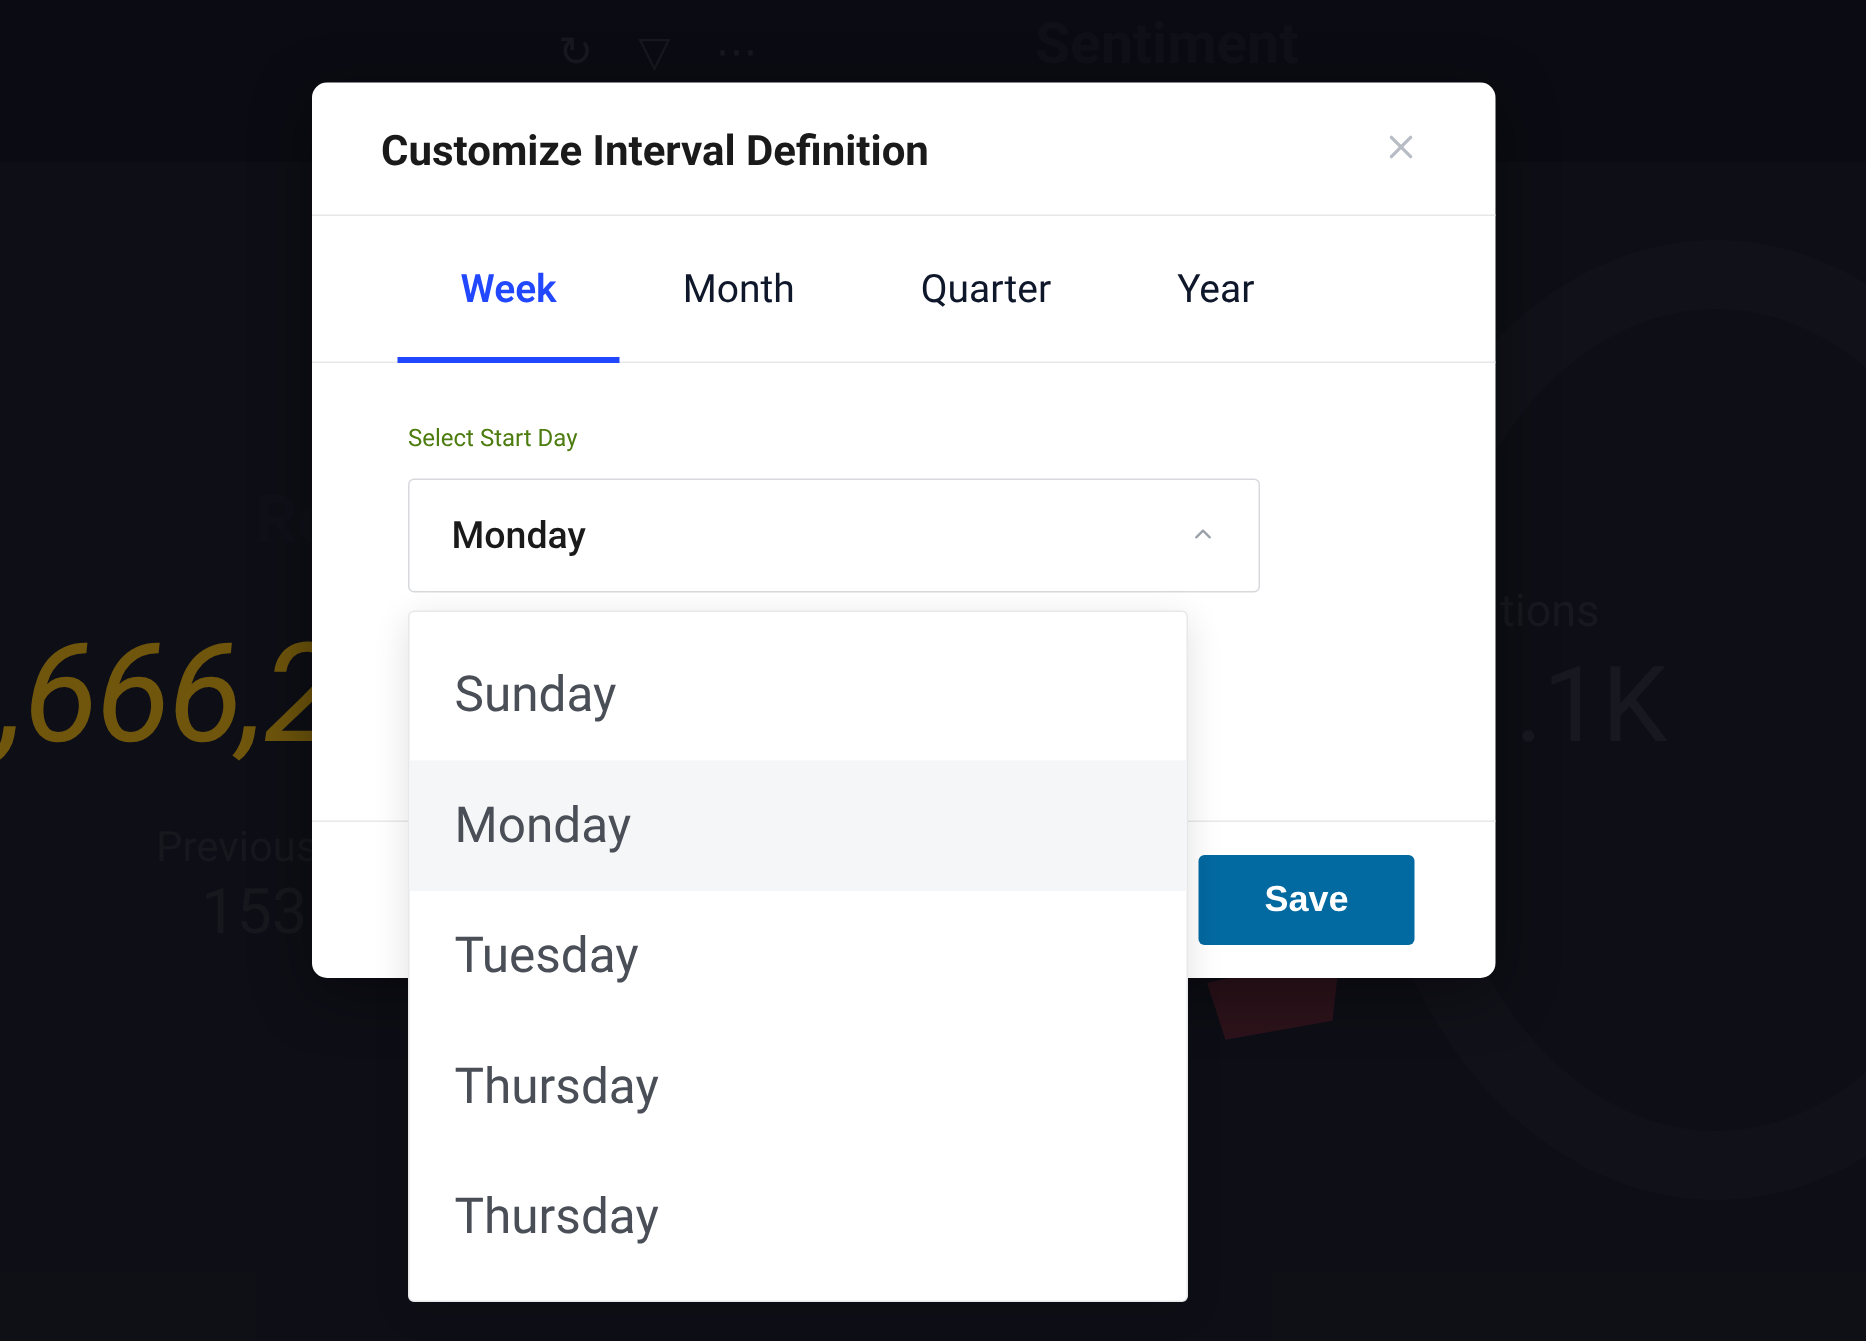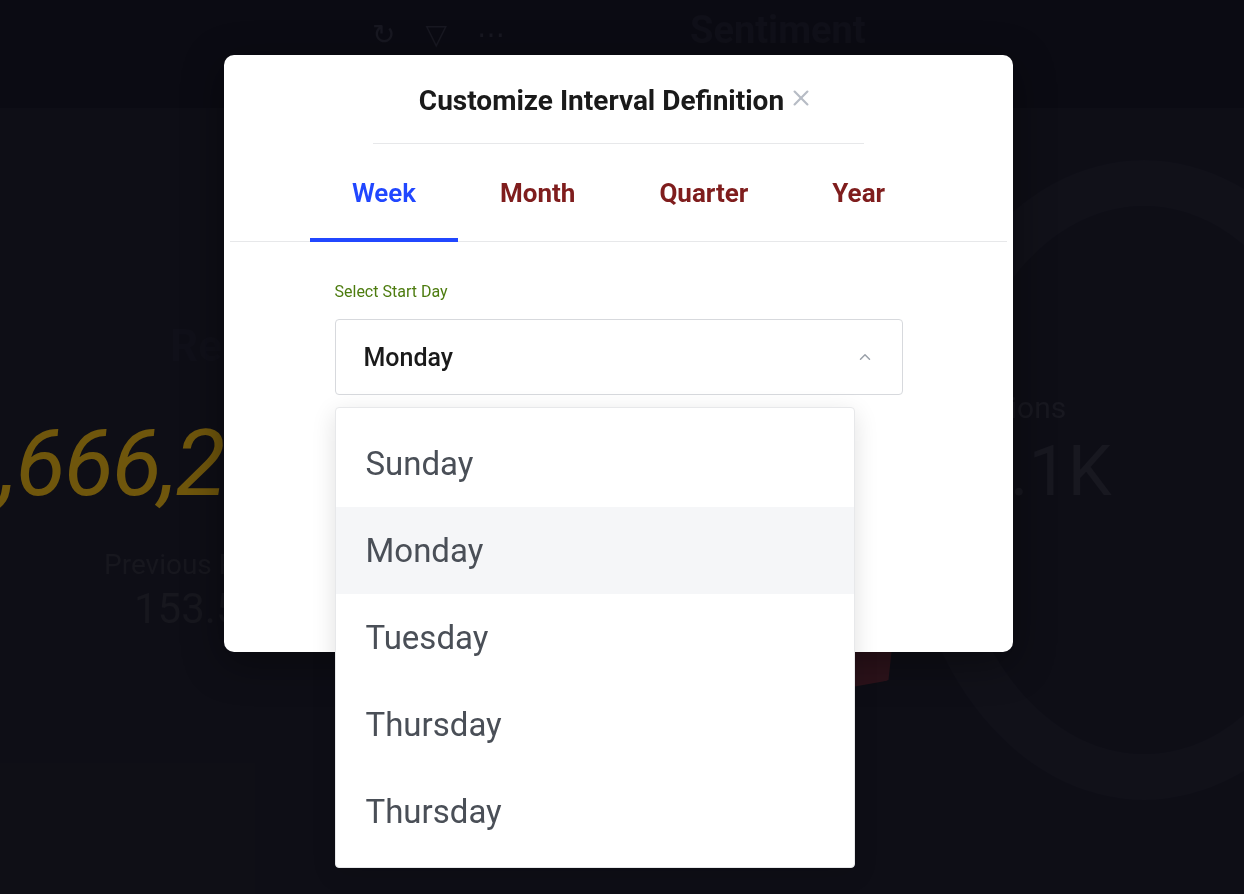--- a/index.html
+++ b/index.html
@@ -61,49 +61,49 @@
   }
 
   .overlay {
     position: absolute; inset: 0;
     background: rgba(10,10,16,0.55);
   }
 
   
   .modal {
     position: absolute;
-    top: 55px; left: 224px;
+    top: 55px; left: 208px;
     width: 789px; height: 597px;
     background: #fff;
     border-radius: 10px;
     box-shadow: 0 10px 40px rgba(0,0,0,.4);
-    display: flex; flex-direction: column; align-items: center;
+    display: flex; flex-direction: column;
   }
   .modal-header {
     padding: 28px 46px 26px 46px;
     display:flex; align-items:center; justify-content:space-between;
     border-bottom: 1px solid #e7e8ea;
   }
   .modal-title {
     font-size: 28px; font-weight: 700; color: #1a1a1a;
   }
   .close-btn {
     width: 34px; height: 34px; display:flex; align-items:center; justify-content:center;
     cursor: pointer; color:#b7bcc5;
   }
   .close-btn svg { width: 22px; height: 22px; }
 
   .tabs {
-    display:flex; gap: 0; padding: 0 80px;
+    display:flex; gap: 0; padding: 0 57px;
     border-bottom: 1px solid #e7e8ea;
   }
   .tab {
     padding: 34px 42px 30px 42px;
     font-size: 26px;
-    color:#7f1d1d; font-weight:700;
+    color:#0f172a; font-weight:400;
     cursor:pointer;
     border-bottom: 4px solid transparent;
     margin-bottom: -1px;
   }
   .tab.active {
     color: #2147ff; font-weight:600;
     border-bottom-color:#2147ff;
   }
 
   .modal-body {

